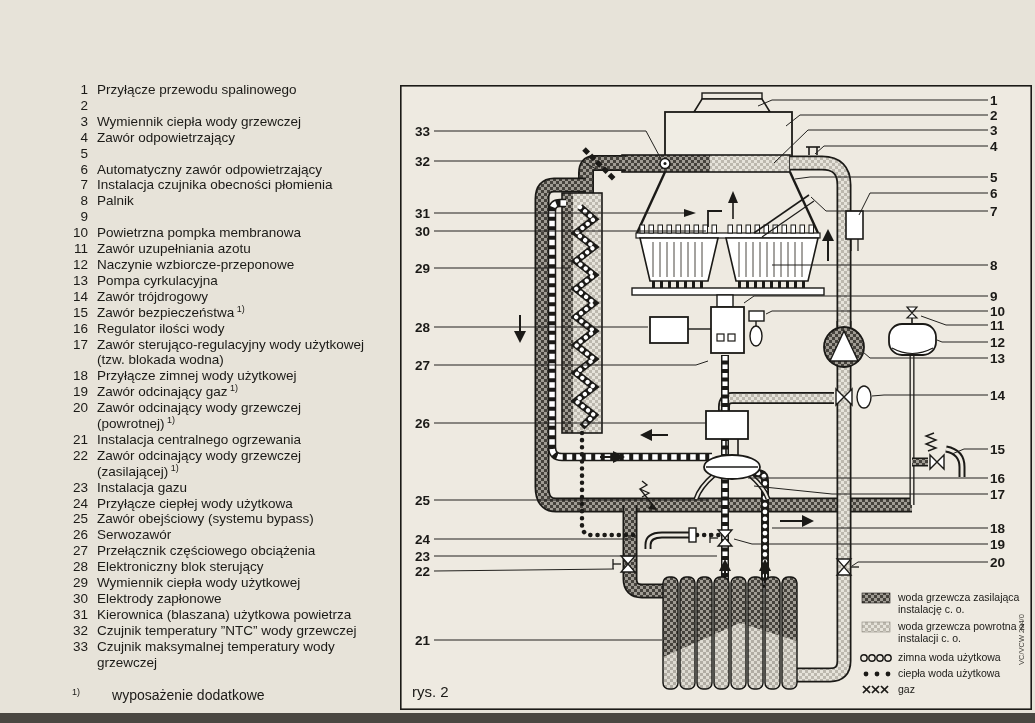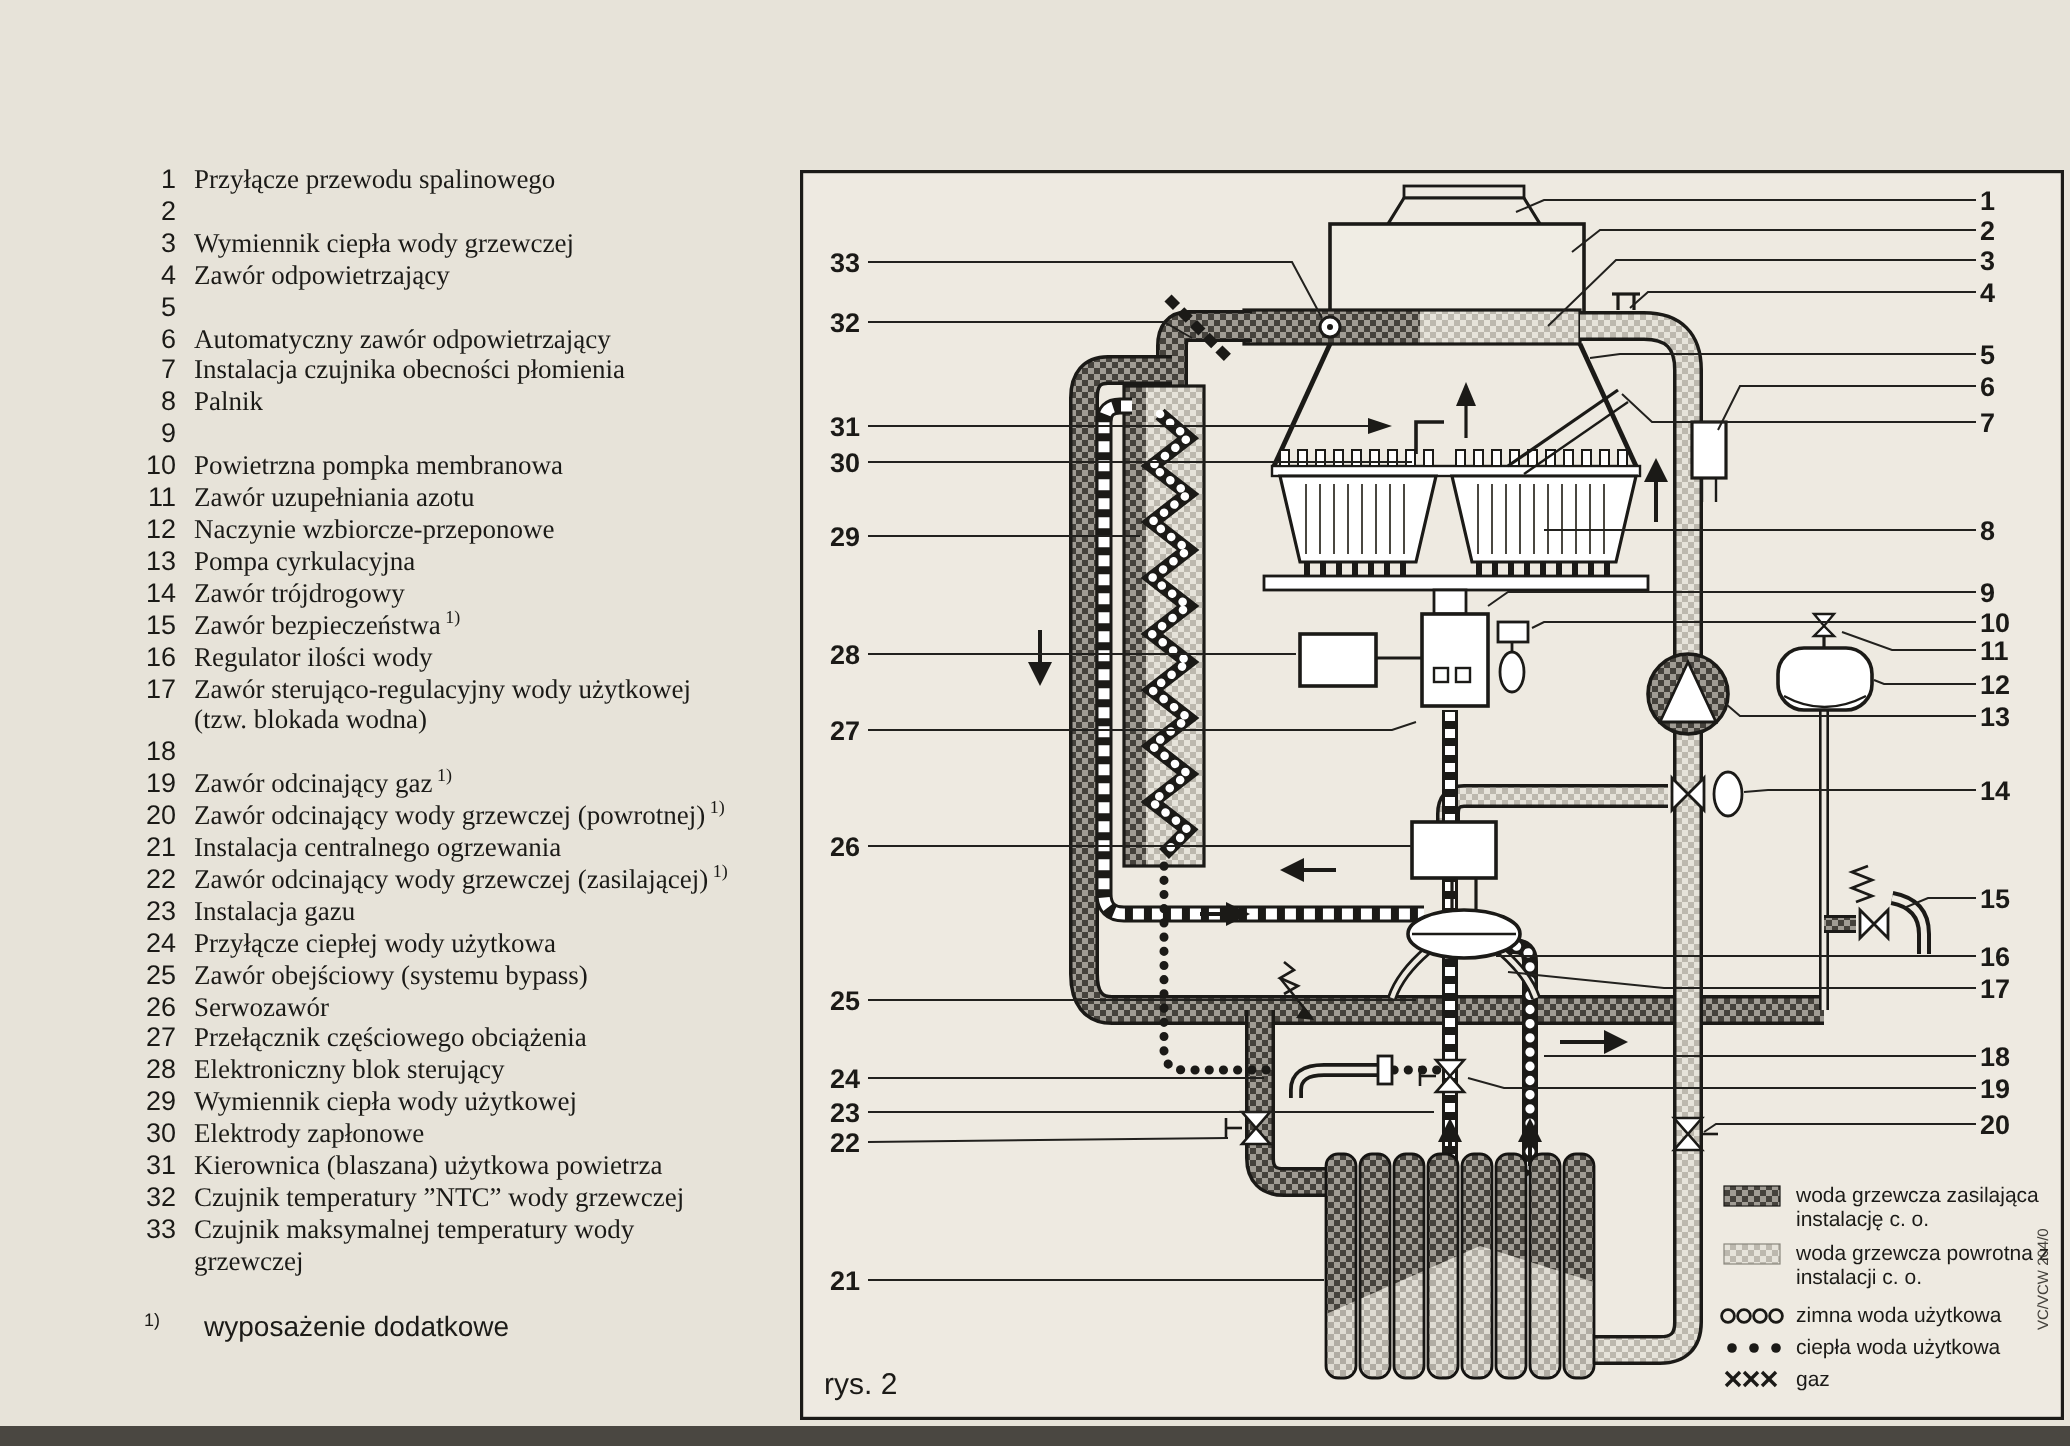--- a/index.html
+++ b/index.html
@@ -2,25 +2,25 @@
 <html><head>
 <meta charset="utf-8">
 <style>
   html,body{margin:0;padding:0;}
   .page{position:relative;width:1035px;height:723px;background:#e7e3d9;
         font-family:"Liberation Sans",sans-serif;color:#1b1a17;overflow:hidden;}
   .scan-edge{position:absolute;left:0;top:713px;width:1035px;height:10px;background:#4a4741;}
   .parts{position:absolute;left:62px;top:82px;width:332px;font-size:13.5px;line-height:15.9px;}
   .parts .row{display:flex;}
   .parts .n{width:26px;text-align:right;flex:0 0 26px;}
-  .parts .t{margin-left:9px;width:272px;font-family:Liberation Serif, serif;}
+  .parts .t{margin-left:9px;width:272px;}
   sup{font-size:9px;line-height:0;vertical-align:super;}
   .footnote{margin-top:14px;margin-left:10px;}
   .footnote .fm{font-size:9px;vertical-align:super;}
-  .footnote .ft{margin-left:22px;font-size:14px;}
+  .footnote .ft{margin-left:32px;font-size:14px;}
   .fig{position:absolute;left:400px;top:85px;width:632px;height:625px;}
   svg text{font-family:"Liberation Sans",sans-serif;}
 </style>
 </head>
 <body>
 
 <div class="page">
 
   <div class="parts" id="parts">
       <div class="row">
@@ -83,20 +83,21 @@
       <div class="row">
         <span class="n">16</span>
         <span class="t">Regulator ilości wody</span>
       </div>
       <div class="row">
         <span class="n">17</span>
         <span class="t">Zawór sterująco-regulacyjny wody użytkowej (tzw. blokada wodna)</span>
       </div>
       <div class="row">
         <span class="n">18</span>
+        <span class="t">Przyłącze zimnej wody użytkowej</span>
       </div>
       <div class="row">
         <span class="n">19</span>
         <span class="t">Zawór odcinający gaz<sup> 1)</sup></span>
       </div>
       <div class="row">
         <span class="n">20</span>
         <span class="t">Zawór odcinający wody grzewczej (powrotnej)<sup> 1)</sup></span>
       </div>
       <div class="row">

